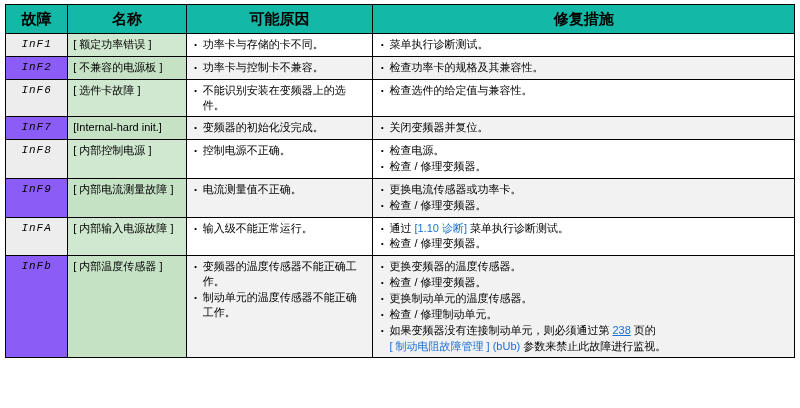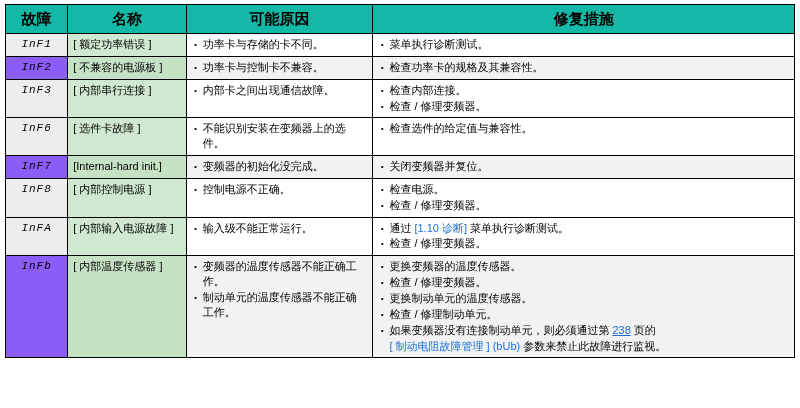--- a/index.html
+++ b/index.html
@@ -189,35 +189,20 @@
             <li>功率卡与控制卡不兼容。</li>
           </ul>
         </td>
         <td class="fix-cell">
           <ul class="bullets">
             <li>检查功率卡的规格及其兼容性。</li>
           </ul>
         </td>
       </tr>
       <tr>
-        <td class="code-cell">InF3</td>
-        <td class="name-cell">[ 内部串行连接 ]</td>
-        <td class="cause-cell">
-          <ul class="bullets">
-            <li>内部卡之间出现通信故障。</li>
-          </ul>
-        </td>
-        <td class="fix-cell">
-          <ul class="bullets">
-            <li>检查内部连接。</li>
-            <li>检查 / 修理变频器。</li>
-          </ul>
-        </td>
-      </tr>
-      <tr>
         <td class="code-cell">InF6</td>
         <td class="name-cell">[ 选件卡故障 ]</td>
         <td class="cause-cell">
           <ul class="bullets">
             <li>不能识别安装在变频器上的选件。</li>
           </ul>
         </td>
         <td class="fix-cell">
           <ul class="bullets">
             <li>检查选件的给定值与兼容性。</li>
@@ -242,20 +227,35 @@
         <td class="code-cell">InF8</td>
         <td class="name-cell">[ 内部控制电源 ]</td>
         <td class="cause-cell">
           <ul class="bullets">
             <li>控制电源不正确。</li>
           </ul>
         </td>
         <td class="fix-cell">
           <ul class="bullets">
             <li>检查电源。</li>
+            <li>检查 / 修理变频器。</li>
+          </ul>
+        </td>
+      </tr>
+      <tr class="alt">
+        <td class="code-cell">InF9</td>
+        <td class="name-cell">[ 内部电流测量故障 ]</td>
+        <td class="cause-cell">
+          <ul class="bullets">
+            <li>电流测量值不正确。</li>
+          </ul>
+        </td>
+        <td class="fix-cell">
+          <ul class="bullets">
+            <li>更换电流传感器或功率卡。</li>
             <li>检查 / 修理变频器。</li>
           </ul>
         </td>
       </tr>
       <tr>
         <td class="code-cell">InFA</td>
         <td class="name-cell">[ 内部输入电源故障 ]</td>
         <td class="cause-cell">
           <ul class="bullets">
             <li>输入级不能正常运行。</li>

